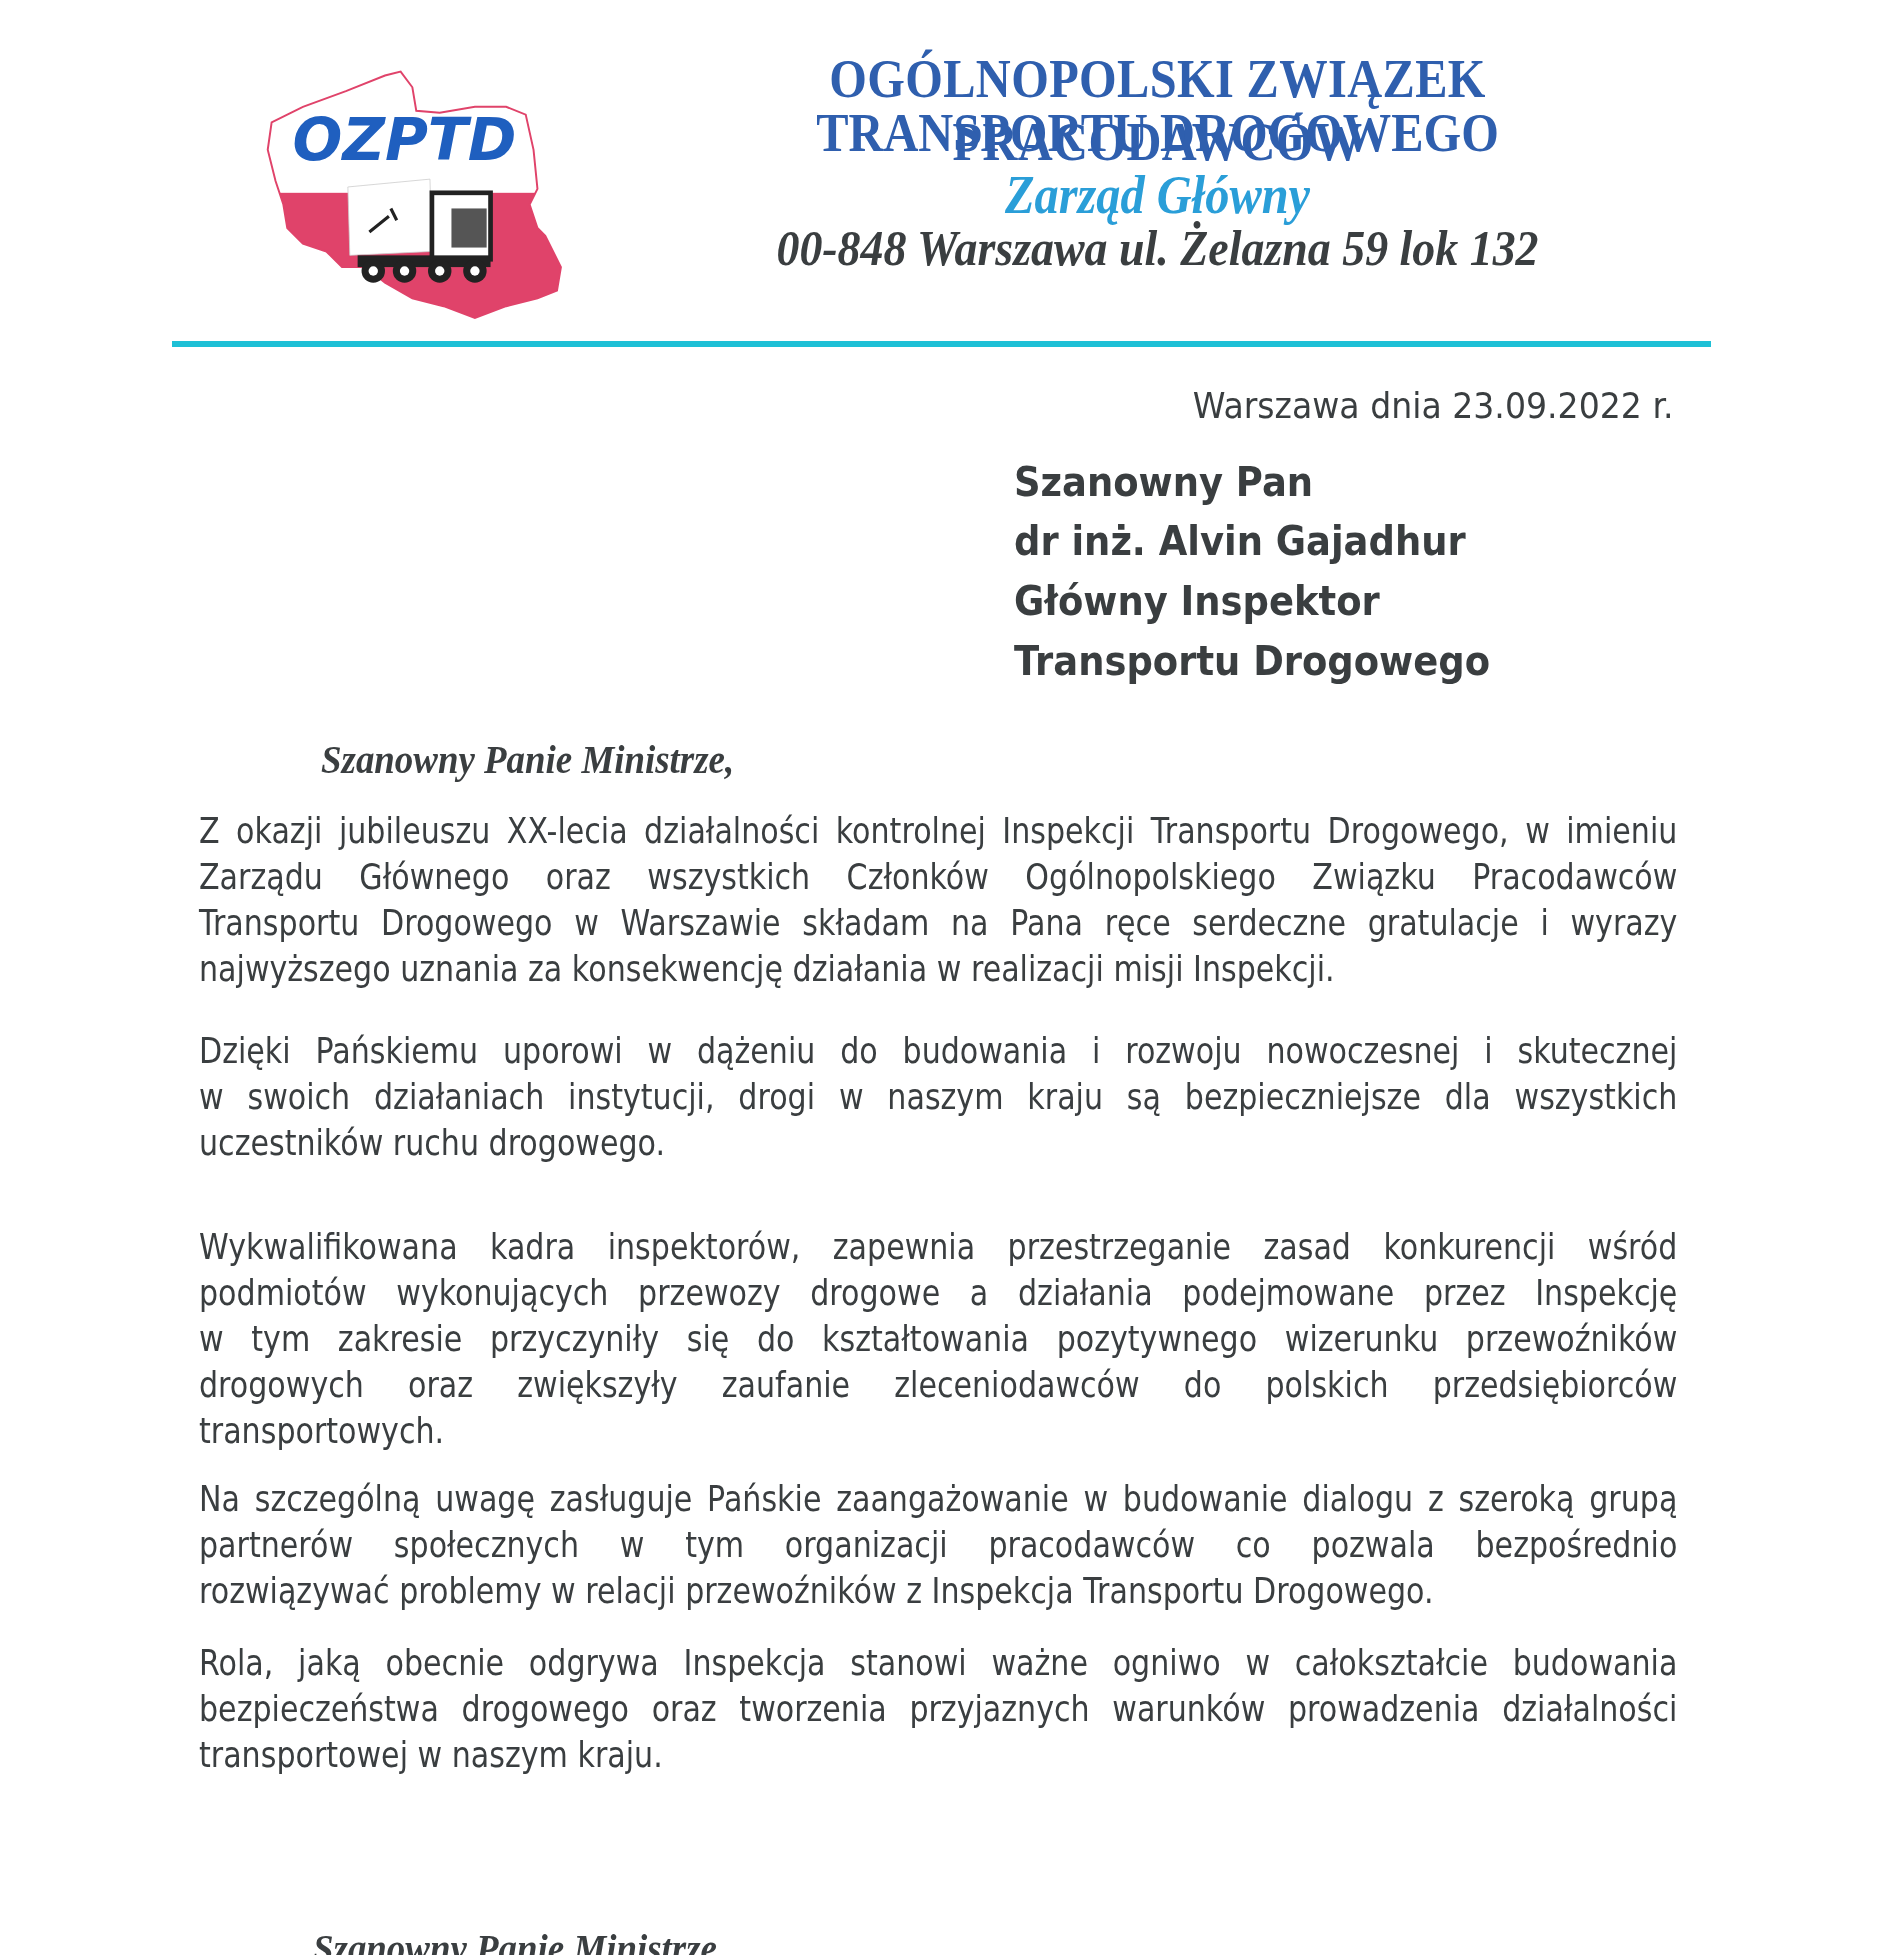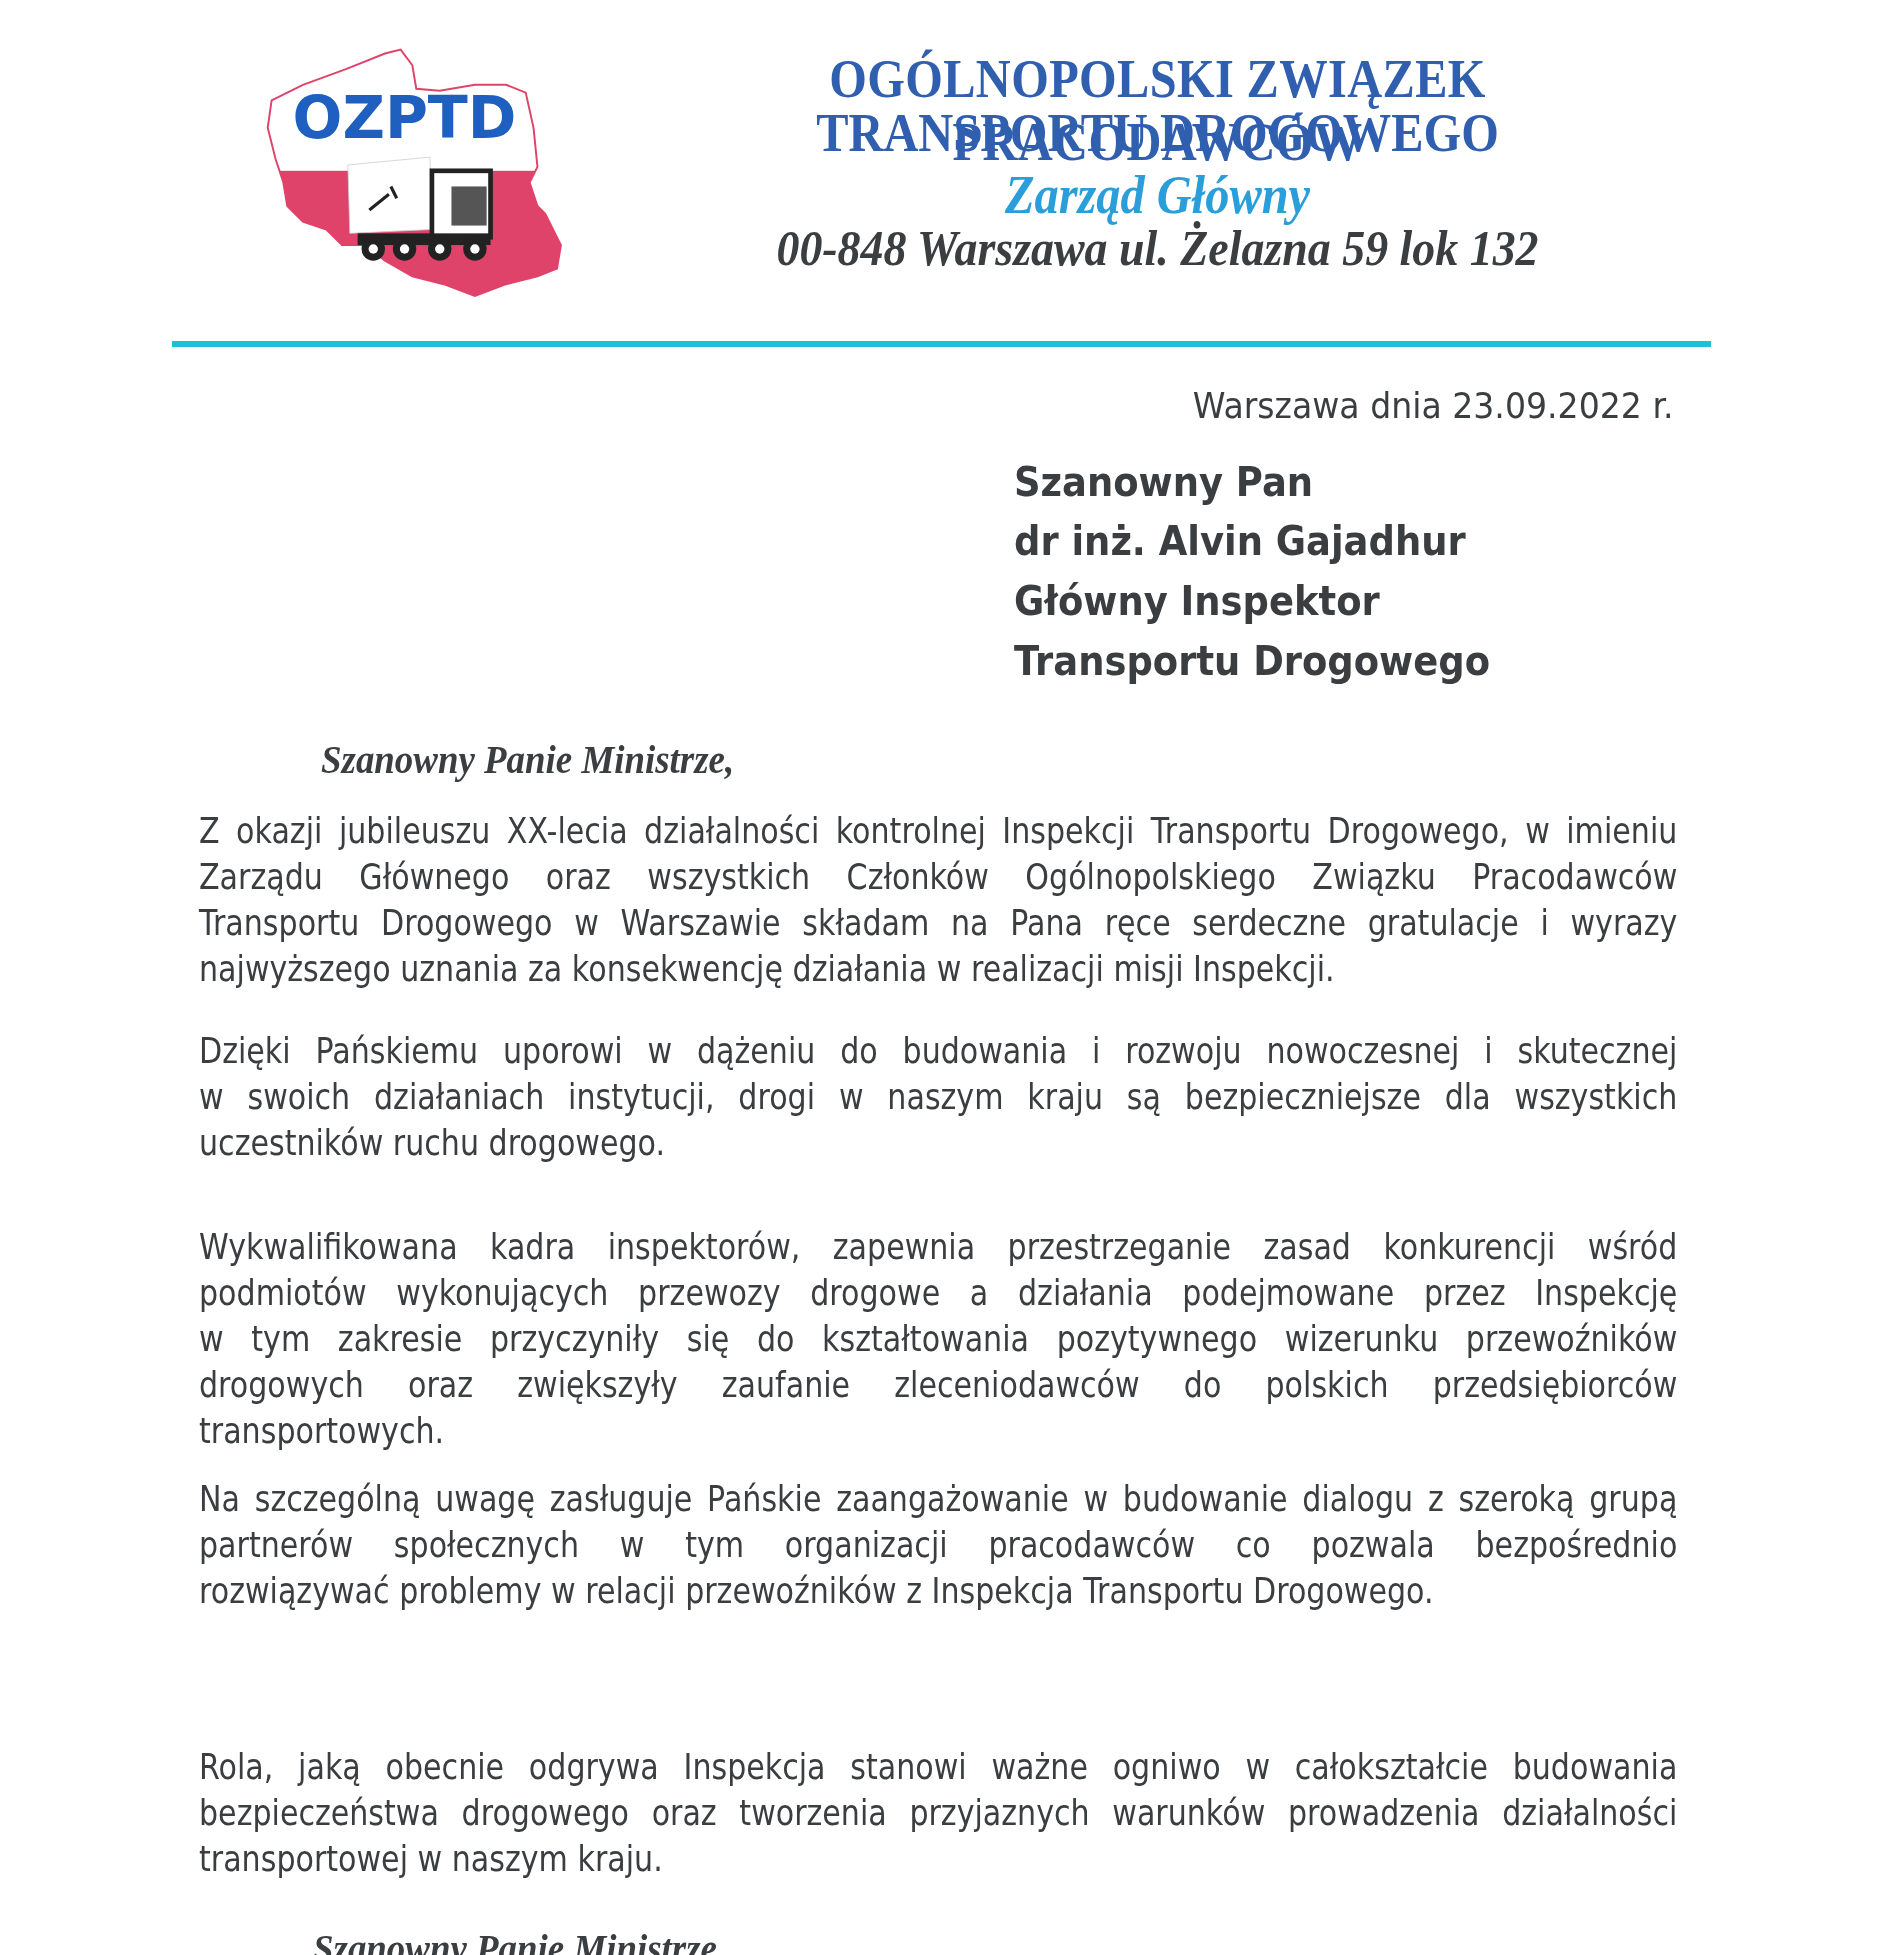--- a/index.html
+++ b/index.html
@@ -2,21 +2,21 @@
 <html style="font-size:6.3px"><head>
 <meta charset="utf-8">
 <style>
   html, body { margin: 0; padding: 0; background: #ffffff; }
   body { width: 1883px; height: 2692px; position: relative; overflow: hidden; }
   .abs { position: absolute; }
   .serif { font-family: "Liberation Serif", "DejaVu Serif", serif; }
   .sans { font-family: "DejaVu Sans", "Liberation Sans", sans-serif; }
 
   
-  .logo { left: 256px; top: 26px; width: 344px; height: 274px; }
+  .logo { left: 256px; top: 48px; width: 344px; height: 274px; font-style: italic; }
   .hdr { left: 610px; width: 1095px; text-align: center; font-weight: bold; }
   .hdr-org1 { top: 47px; font-size: 55px; color: #2f5fae; letter-spacing: 0.4px; transform: scaleX(0.88); transform-origin: center; }
   .hdr-org2 { top: 101px; font-size: 55px; color: #2f5fae; transform: scaleX(0.88); transform-origin: center; }
   .hdr-sub { top: 163px; font-size: 55px; color: #2a9ed8; font-style: italic; transform: scaleX(0.88); transform-origin: center; }
   .hdr-addr { top: 219px; font-size: 51px; color: #3a3e40; font-style: italic; transform: scaleX(0.9); transform-origin: center; }
   .sep { left: 172px; top: 341px; width: 1539px; height: 5.5px; background: #1ec0d6; }
 
   
   .date { right: 210px; top: 385px; font-size: 36px; color: #3a3e40; transform: scaleX(0.92); transform-origin: right; white-space: nowrap; }
   .addr { left: 1014px; font-size: 41px; font-weight: bold; color: #3a3e40; white-space: nowrap; transform: scaleX(0.9); transform-origin: left; }
@@ -99,20 +99,20 @@
   <span class="line">drogowych oraz zwiększyły zaufanie zleceniodawców do polskich przedsiębiorców</span>
   <span class="line last">transportowych.</span>
 </div>
 
 <div class="abs para sans" style="top:1476px">
   <span class="line">Na szczególną uwagę zasługuje Pańskie zaangażowanie w budowanie dialogu z szeroką grupą</span>
   <span class="line">partnerów społecznych w tym organizacji pracodawców co pozwala bezpośrednio</span>
   <span class="line last">rozwiązywać problemy w relacji przewoźników z Inspekcja Transportu Drogowego.</span>
 </div>
 
-<div class="abs para sans" style="top:1744px">
+<div class="abs para sans" style="top:1640px">
   <span class="line">Rola, jaką obecnie odgrywa Inspekcja stanowi ważne ogniwo w całokształcie budowania</span>
   <span class="line">bezpieczeństwa drogowego oraz tworzenia przyjaznych warunków prowadzenia działalności</span>
   <span class="line last">transportowej w naszym kraju.</span>
 </div>
 
 <div class="abs salut serif" style="top:1924px;left:313px">Szanowny Panie Ministrze,</div>
 
 
 </body></html>

